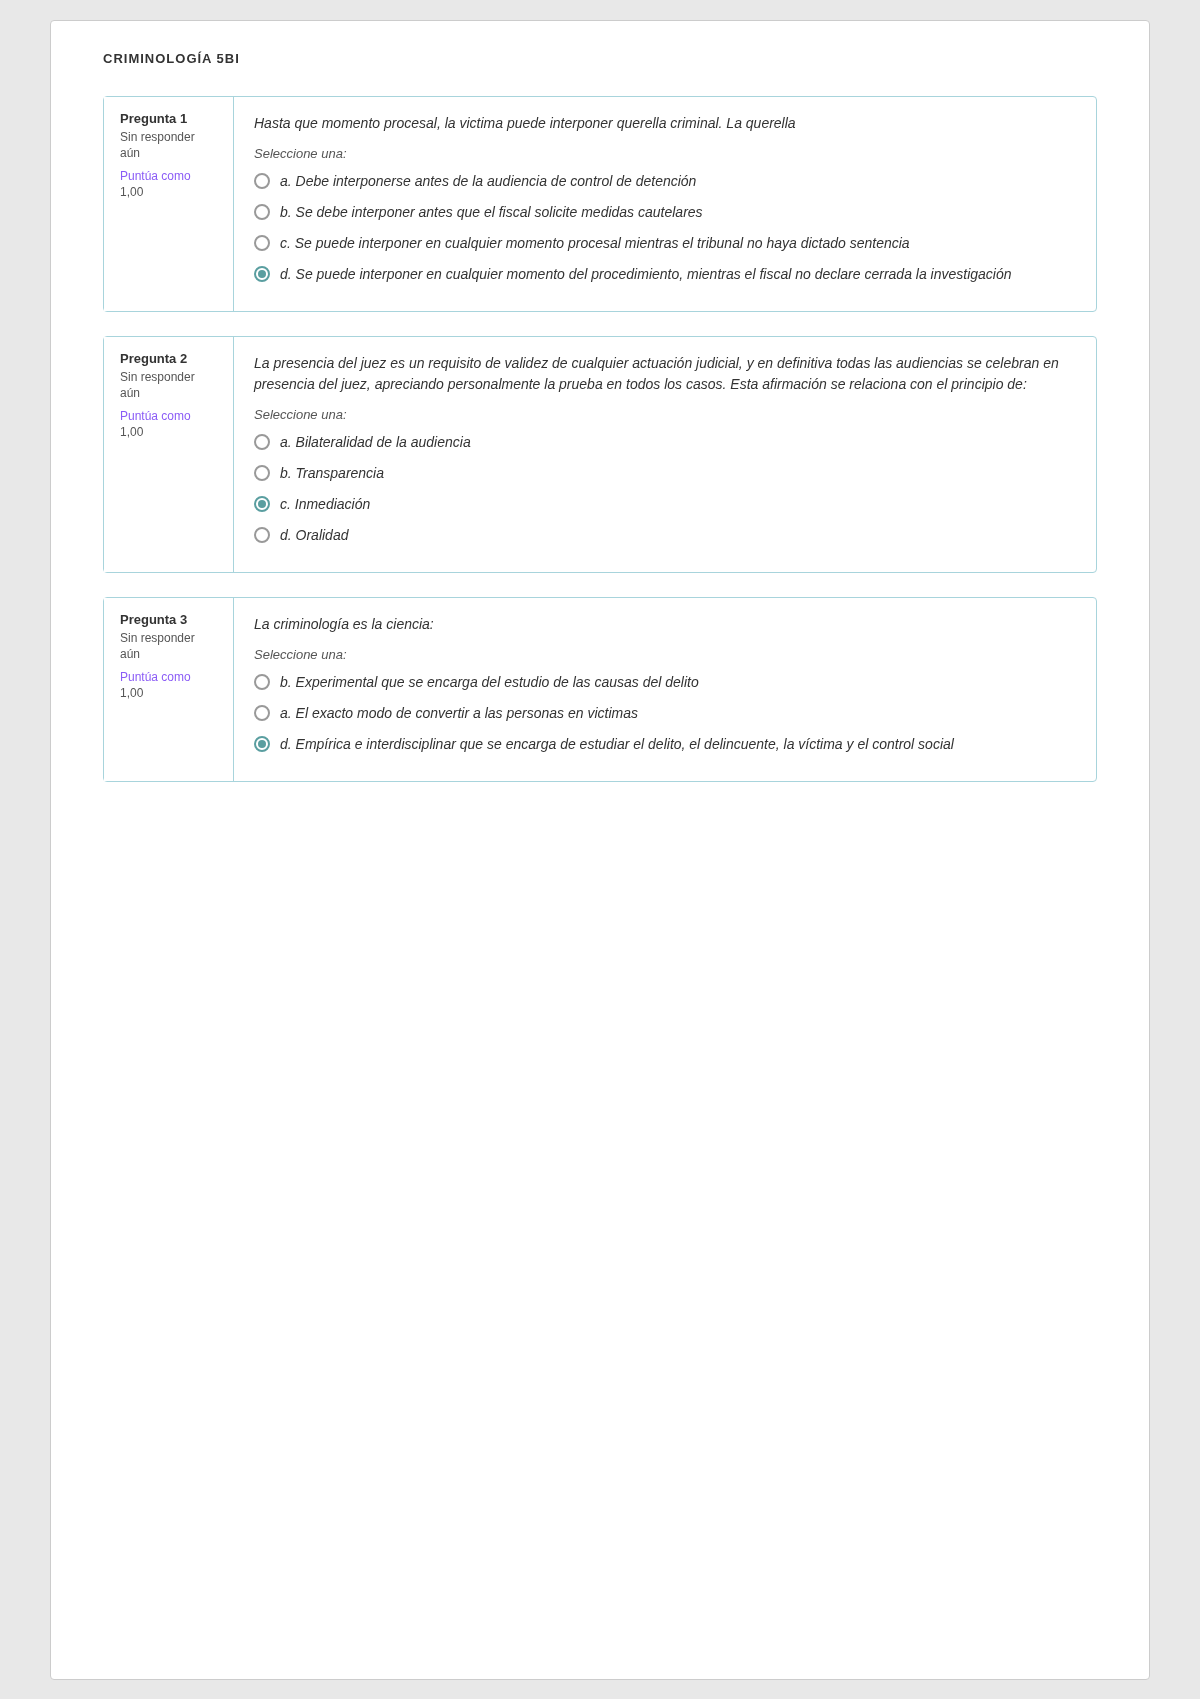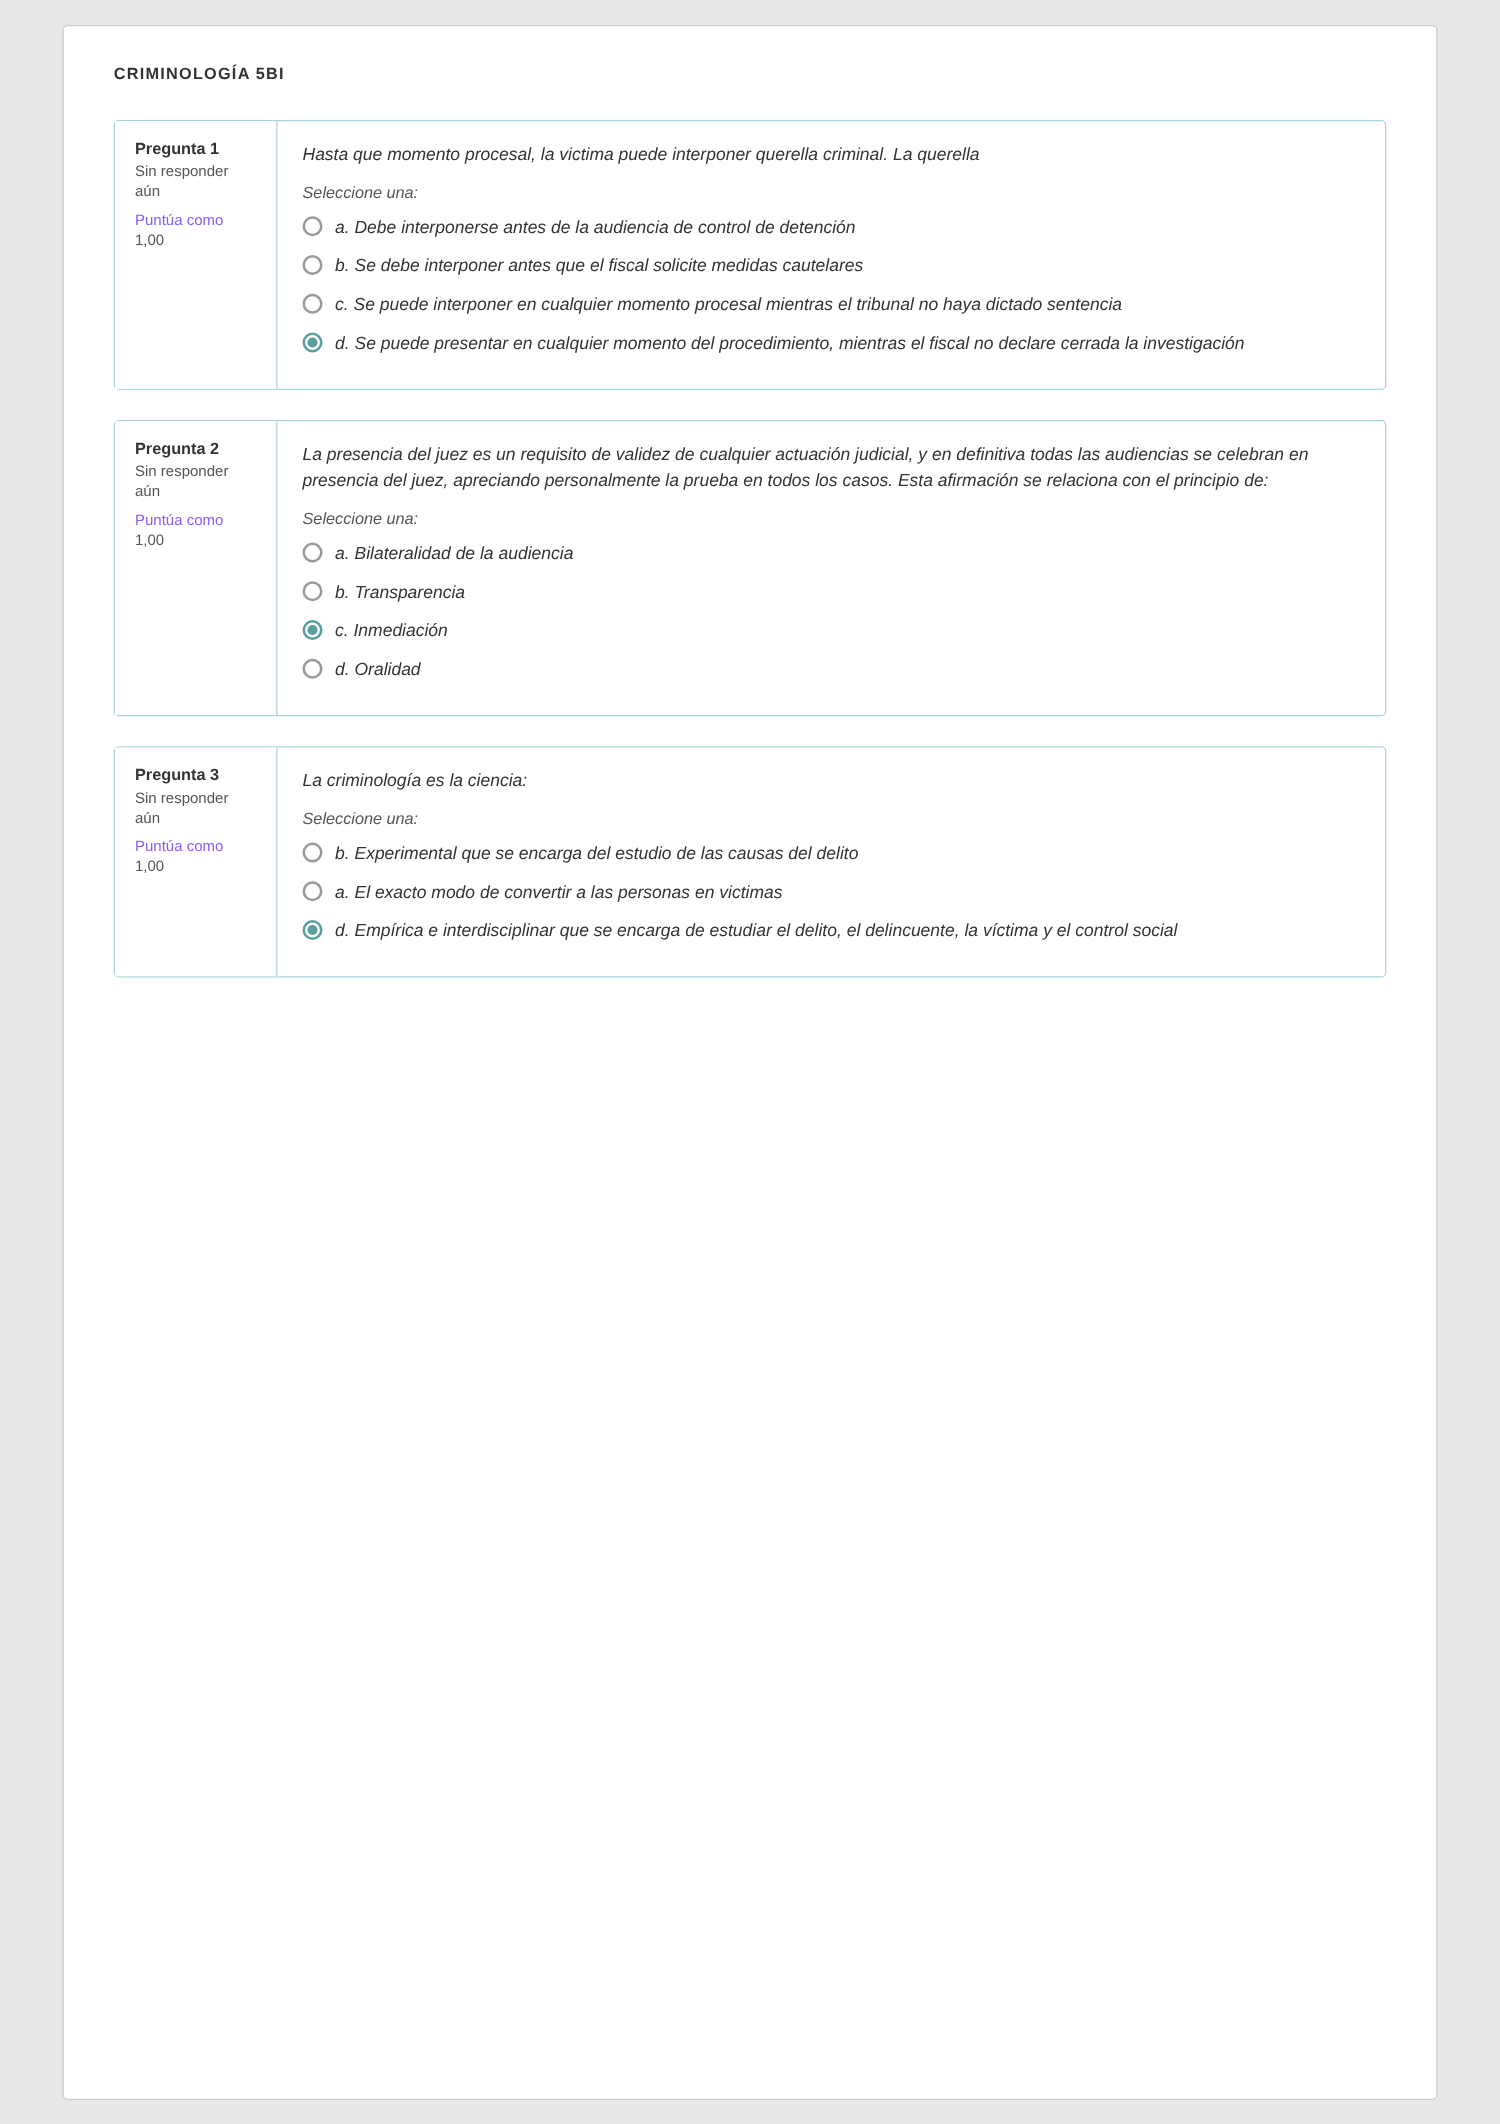--- a/index.html
+++ b/index.html
@@ -16,21 +16,21 @@
       display: flex;
       justify-content: center;
       padding: 20px;
     }
     .page-container {
       background: #fff;
       width: 1100px;
       min-height: 1660px;
       border: 1px solid #ccc;
       border-radius: 4px;
-      padding: 30px 40px;
+      padding: 30px 52px;
     }
     .page-title {
       font-size: 13px;
       font-weight: bold;
       letter-spacing: 1px;
       color: #333;
       margin-bottom: 30px;
       text-transform: uppercase;
     }
     .question-block {
@@ -152,21 +152,21 @@
             <li class="option-item">
               <span class="radio"></span>
               <span class="option-text">b. Se debe interponer antes que el fiscal solicite medidas cautelares</span>
             </li>
             <li class="option-item">
               <span class="radio"></span>
               <span class="option-text">c. Se puede interponer en cualquier momento procesal mientras el tribunal no haya dictado sentencia</span>
             </li>
             <li class="option-item">
               <span class="radio selected"></span>
-              <span class="option-text">d. Se puede presentar en cualquier momento del procedimiento, mientras el fiscal no declare cerrada la investigación</span>
+              <span class="option-text">d. Se puede interponer en cualquier momento del procedimiento, mientras el fiscal no declare cerrada la investigación</span>
             </li>
           </ul>
         </div>
       </div>
       <div class="question-block">
         <div class="question-sidebar">
           <div class="question-label">Pregunta 2</div>
           <div class="question-status">Sin responder aún</div>
           <div class="question-points-label">Puntúa como</div>
           <div class="question-points-value">1,00</div>

